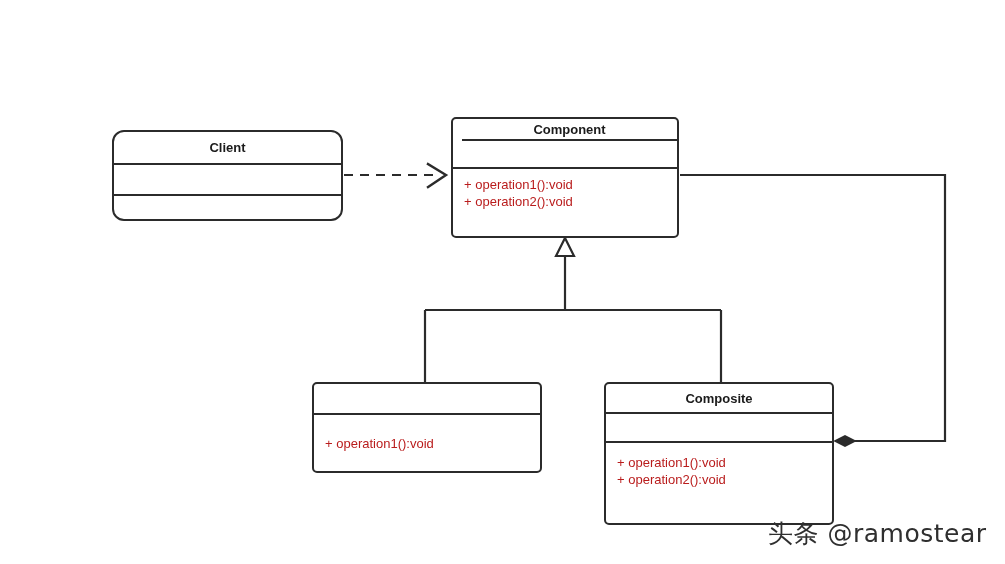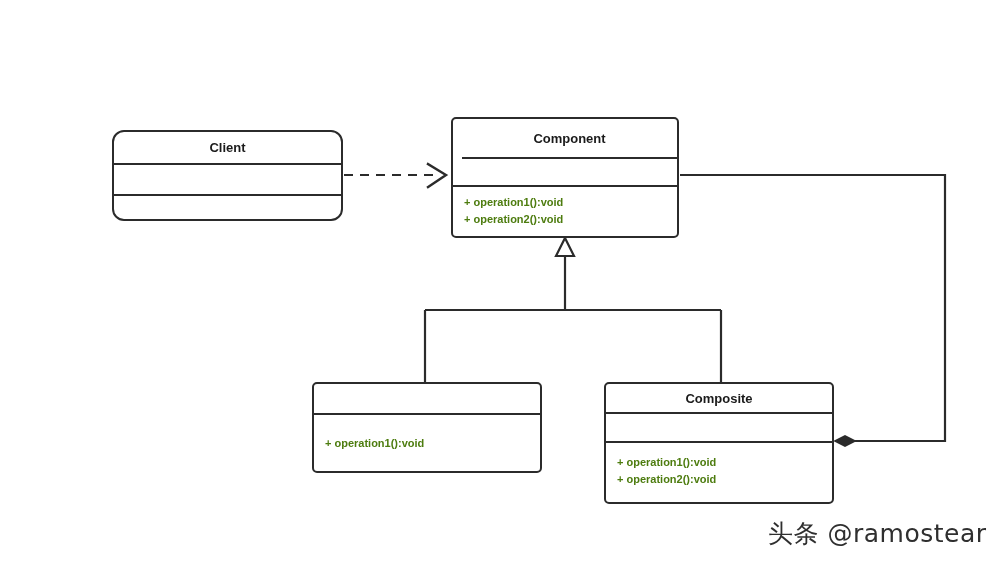--- a/index.html
+++ b/index.html
@@ -45,25 +45,24 @@
     padding: 7px 11px 0 11px;
     display: flex;
     flex-direction: column;
     justify-content: flex-start;
   }
   .uml-ops.center-v {
     justify-content: center;
     padding-top: 0;
   }
   .op-line {
-    font-size: 11px;
-    color: #4d7c0f;
+    font-size: 13px;
+    color: #b91c1c;
     line-height: 17px;
     white-space: nowrap;
-    font-weight: bold;
   }
   .edge-layer {
     position: absolute;
     left: 0;
     top: 0;
     width: 1005px;
     height: 564px;
     pointer-events: none;
   }
   .watermark {
@@ -101,36 +100,36 @@
     </g>
   </svg>
 
   <div class="uml-class" style="left:112px; top:130px; width:231px; height:91px;border-radius:12px;">
     <div class="uml-title" style="height:33px;">Client</div>
     <div class="uml-attrs" style="height:31px;"></div>
     <div class="uml-ops" style="flex:1;"></div>
   </div>
 
   <div class="uml-class" style="left:451px; top:117px; width:228px; height:121px;">
-    <div class="uml-title" style="height:40px;margin-left:9px;">Component</div>
+    <div class="uml-title" style="height:22px;margin-left:9px;">Component</div>
     <div class="uml-attrs" style="height:28px;"></div>
     <div class="uml-ops" style="flex:1;">
       <div class="op-line">+ operation1():void</div>
       <div class="op-line">+ operation2():void</div>
     </div>
   </div>
 
   <div class="uml-class" style="left:312px; top:382px; width:230px; height:91px;">
     <div class="uml-attrs" style="height:31px;"></div>
     <div class="uml-ops center-v" style="flex:1; padding-left:11px;">
       <div class="op-line">+ operation1():void</div>
     </div>
   </div>
 
-  <div class="uml-class" style="left:604px; top:382px; width:230px; height:122px;">
+  <div class="uml-class" style="left:604px; top:382px; width:230px; height:143px;">
     <div class="uml-title" style="height:30px;">Composite</div>
     <div class="uml-attrs" style="height:29px;"></div>
     <div class="uml-ops" style="flex:1; padding-top:11px;">
       <div class="op-line">+ operation1():void</div>
       <div class="op-line">+ operation2():void</div>
     </div>
   </div>
 
   <div class="watermark" style="left:768px; top:517px;">头条 @ramostear</div>
 

